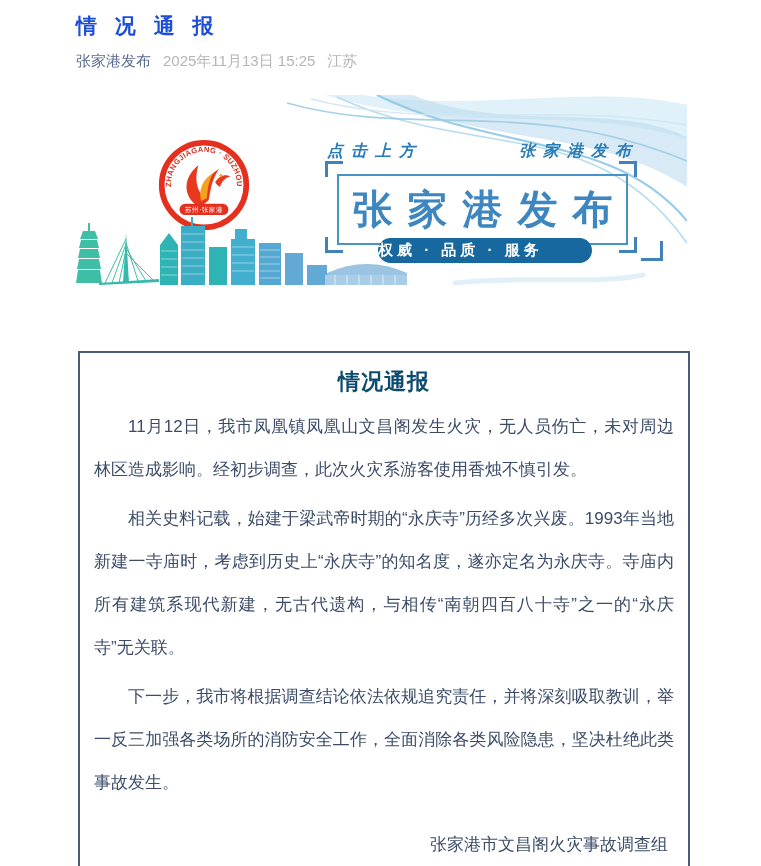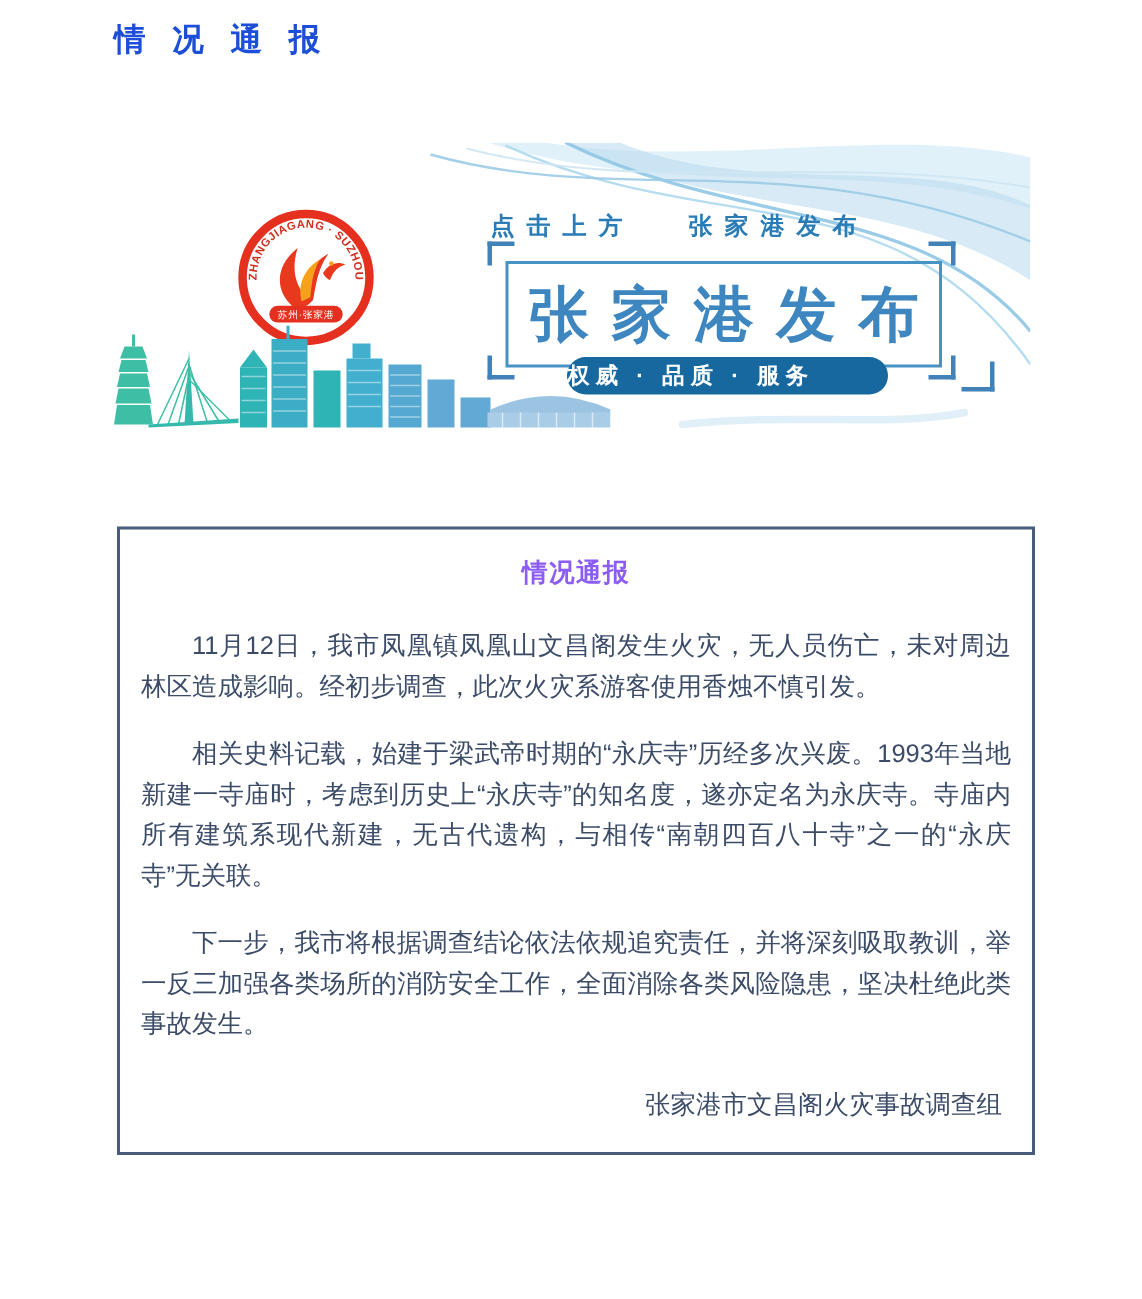--- a/index.html
+++ b/index.html
@@ -16,55 +16,58 @@
   .byline .datetime { color:#b5b5b5; margin-right:12px; }
   .byline .region { color:#b5b5b5; }
 
   
   .banner { position:absolute; left:75px; top:95px; width:612px; height:212px; background:#fff; overflow:hidden; }
   .waves { position:absolute; left:0; top:0; }
   .seal { position:absolute; left:82px; top:43px; width:94px; height:94px; }
   .skyline { position:absolute; left:0px; top:122px; }
 
   .tagline { position:absolute; left:252px; top:46px; width:312px;
-    display:flex; justify-content:flex-start; gap:36px;
-    font-size:16px; font-weight:700; letter-spacing:8px; color:#2a7cb7; }
+    display:flex; justify-content:space-between; gap:36px;
+    font-size:16px; font-weight:700; letter-spacing:8px; color:#2a7cb7;font-style:italic; }
   .bracket-frame { position:absolute; left:250px; top:66px; width:312px; height:92px; }
   .corner { position:absolute; width:18px; height:16px; }
   .corner.tl { left:0; top:0; border-left:3px solid #4282ba; border-top:3px solid #4282ba; }
   .corner.tr { right:0; top:0; border-right:3px solid #4282ba; border-top:3px solid #4282ba; }
   .corner.bl { left:0; bottom:0; border-left:3px solid #4282ba; border-bottom:3px solid #4282ba; }
   .corner.br { right:0; bottom:0; border-right:3px solid #4282ba; border-bottom:3px solid #4282ba; }
   .corner.br2 { right:-26px; bottom:-8px; width:22px; height:20px;
     border-right:3px solid #4282ba; border-bottom:3px solid #4282ba; }
   .brand-frame { position:absolute; left:262px; top:79px; width:291px; height:71px;
     border:2px solid #4793c6; display:flex; align-items:center; justify-content:center; }
   .brand-name { font-size:40px; font-weight:700; color:#3e86c0;
     letter-spacing:15px; text-indent:15px; white-space:nowrap; }
   .slogan-pill { position:absolute; left:303px; top:143px; width:214px; height:25px;
     background:#16689e; border-radius:13px; display:flex; align-items:center; justify-content:flex-start; }
   .slogan-pill span { color:#ffffff; font-size:15px; font-weight:700; letter-spacing:4px; white-space:nowrap; }
 
   
   .notice-box { position:absolute; left:78px; top:351px; width:612px;
     border:2px solid #4a5c7c; background:#fff; padding:12px 14px 14px; }
-  .notice-title { text-align:center; font-size:17px; font-weight:700;
-    color:#8b5cf6; line-height:34px; letter-spacing:1px; }
-  .notice-box p { font-size:17px; color:#3c4c68; line-height:27px;
-    text-align:justify; text-indent:2em; margin-top:18px; }
+  .notice-title { text-align:center; font-size:22px; font-weight:700;
+    color:#0c4a6e; line-height:34px; letter-spacing:1px; }
+  .notice-box p { font-size:17px; color:#3c4c68; line-height:43px;
+    text-align:justify; text-indent:2em; margin-top:6px; }
   .signature { margin-top:24px; text-align:right; font-size:17px; color:#3c4c68; line-height:34px; }
   .signature .sig-name { padding-right:6px; }
 </style>
 </head>
 <body>
 
 <div class="page">
 
   <div class="article-title">情 况 通 报</div>
 
+  <div class="byline">
+    <span class="account">张家港发布</span><span class="datetime">2025年11月13日 15:25</span><span class="region">江苏</span>
+  </div>
 
   <div class="banner">
 
     <svg class="waves" width="612" height="212" viewBox="0 0 612 212">
       <path d="M250,0 C380,40 500,8 612,44 L612,10 C520,-12 400,18 288,0 Z" fill="#dbeef8" opacity="0.85"></path>
       <path d="M300,0 C410,52 520,32 612,92 L612,42 C540,6 430,38 338,0 Z" fill="#bcdcef" opacity="0.6"></path>
       <path d="M302,0 C420,58 540,38 612,126" stroke="#8fc6e4" fill="none" stroke-width="2.2" opacity="0.9"></path>
       <path d="M262,2 C400,66 520,18 612,148" stroke="#b6dcef" fill="none" stroke-width="1.6"></path>
       <path d="M212,8 C340,44 452,0 612,66" stroke="#9ccbe6" fill="none" stroke-width="1.6" opacity="0.9"></path>
       <path d="M236,4 C360,36 470,6 612,30" stroke="#cfe6f3" fill="none" stroke-width="1.4" opacity="0.9"></path>

